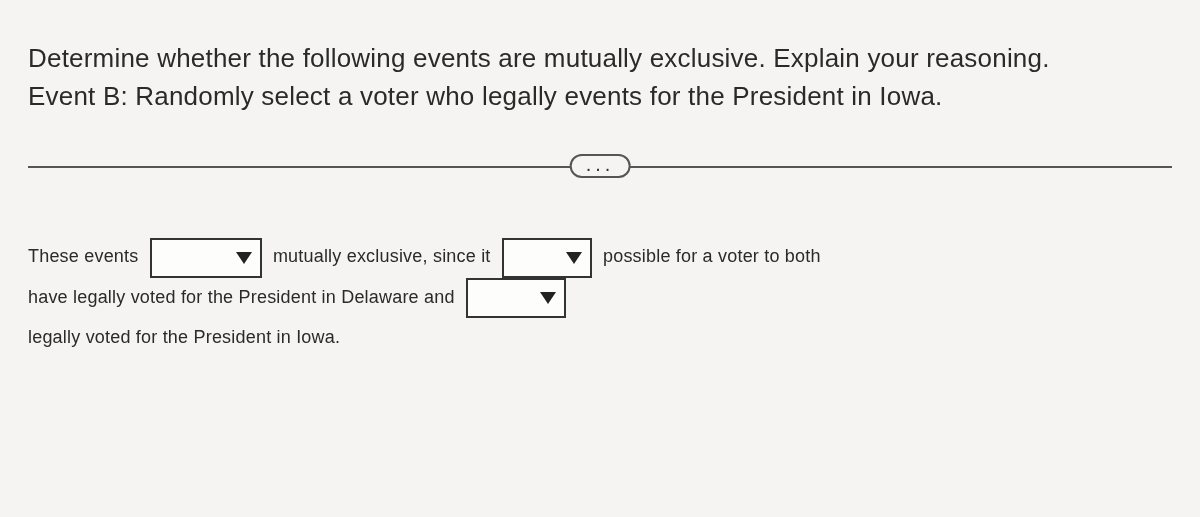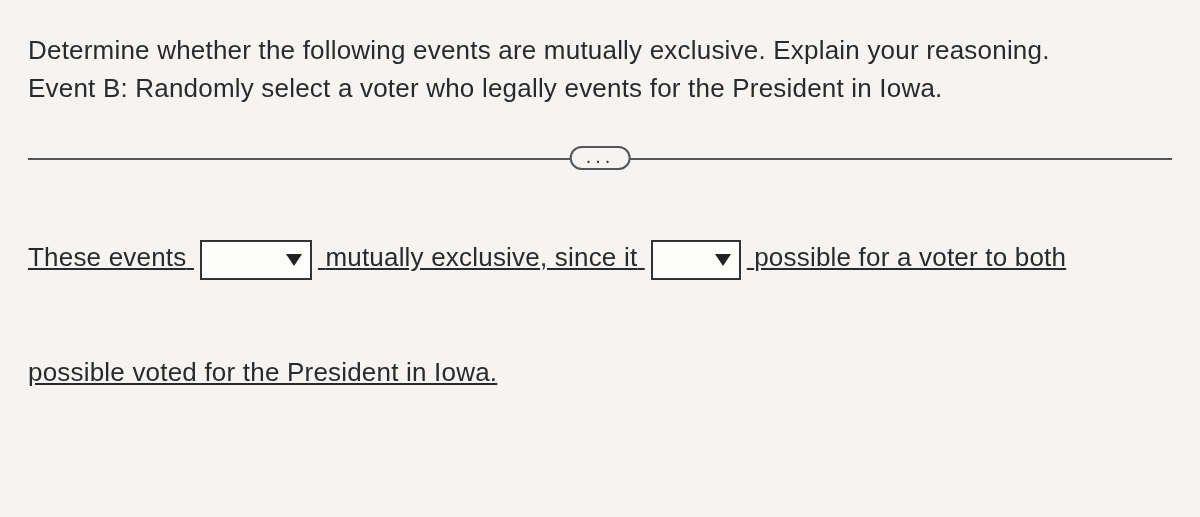--- a/index.html
+++ b/index.html
@@ -6,21 +6,21 @@
   html, body {
     margin: 0;
     padding: 0;
     width: 1200px;
     height: 517px;
     font-family: Arial, Helvetica, sans-serif;
     background: #f5f4f2;
     color: #2a2a2a;
   }
   .page {
-    padding: 32px 28px 28px 28px;
+    padding: 40px 28px 28px 28px;
   }
   .prompt {
     font-size: 26px;
     line-height: 1.45;
     letter-spacing: 0.2px;
   }
   .divider-wrap {
     position: relative;
     margin-top: 36px;
     margin-bottom: 56px;
@@ -42,24 +42,23 @@
     border: 2px solid #555;
     border-radius: 14px;
     padding: 2px 14px 6px 14px;
     font-size: 20px;
     line-height: 12px;
     letter-spacing: 4px;
     color: #333;
     cursor: pointer;
   }
   .answer {
-    font-size: 26px;
+    font-size: 18px;
     line-height: 2.2;
     letter-spacing: 0.2px;
-    text-decoration: underline;
   }
   .dd {
     display: inline-block;
     vertical-align: middle;
     border: 2px solid #333;
     background: #fdfdfc;
     height: 40px;
     position: relative;
     margin: 0 6px;
     cursor: pointer;
@@ -104,17 +103,24 @@
         <span class="arrow"></span>
       </span>
       <span>mutually exclusive, since it</span>
       <span class="dd w2">
         <span></span>
         <span class="arrow"></span>
       </span>
       <span>possible for a voter to both</span>
     </span>
     <br>
+    <span class="nowrap">
+      <span>have legally voted for the President in Delaware and</span>
+      <span class="dd w3">
+        <span></span>
+        <span class="arrow"></span>
+      </span>
+    </span>
     <br>
-    <span>possible voted for the President in Iowa.</span>
+    <span>legally voted for the President in Iowa.</span>
   </div>
 
 </div>
 
 </body></html>

